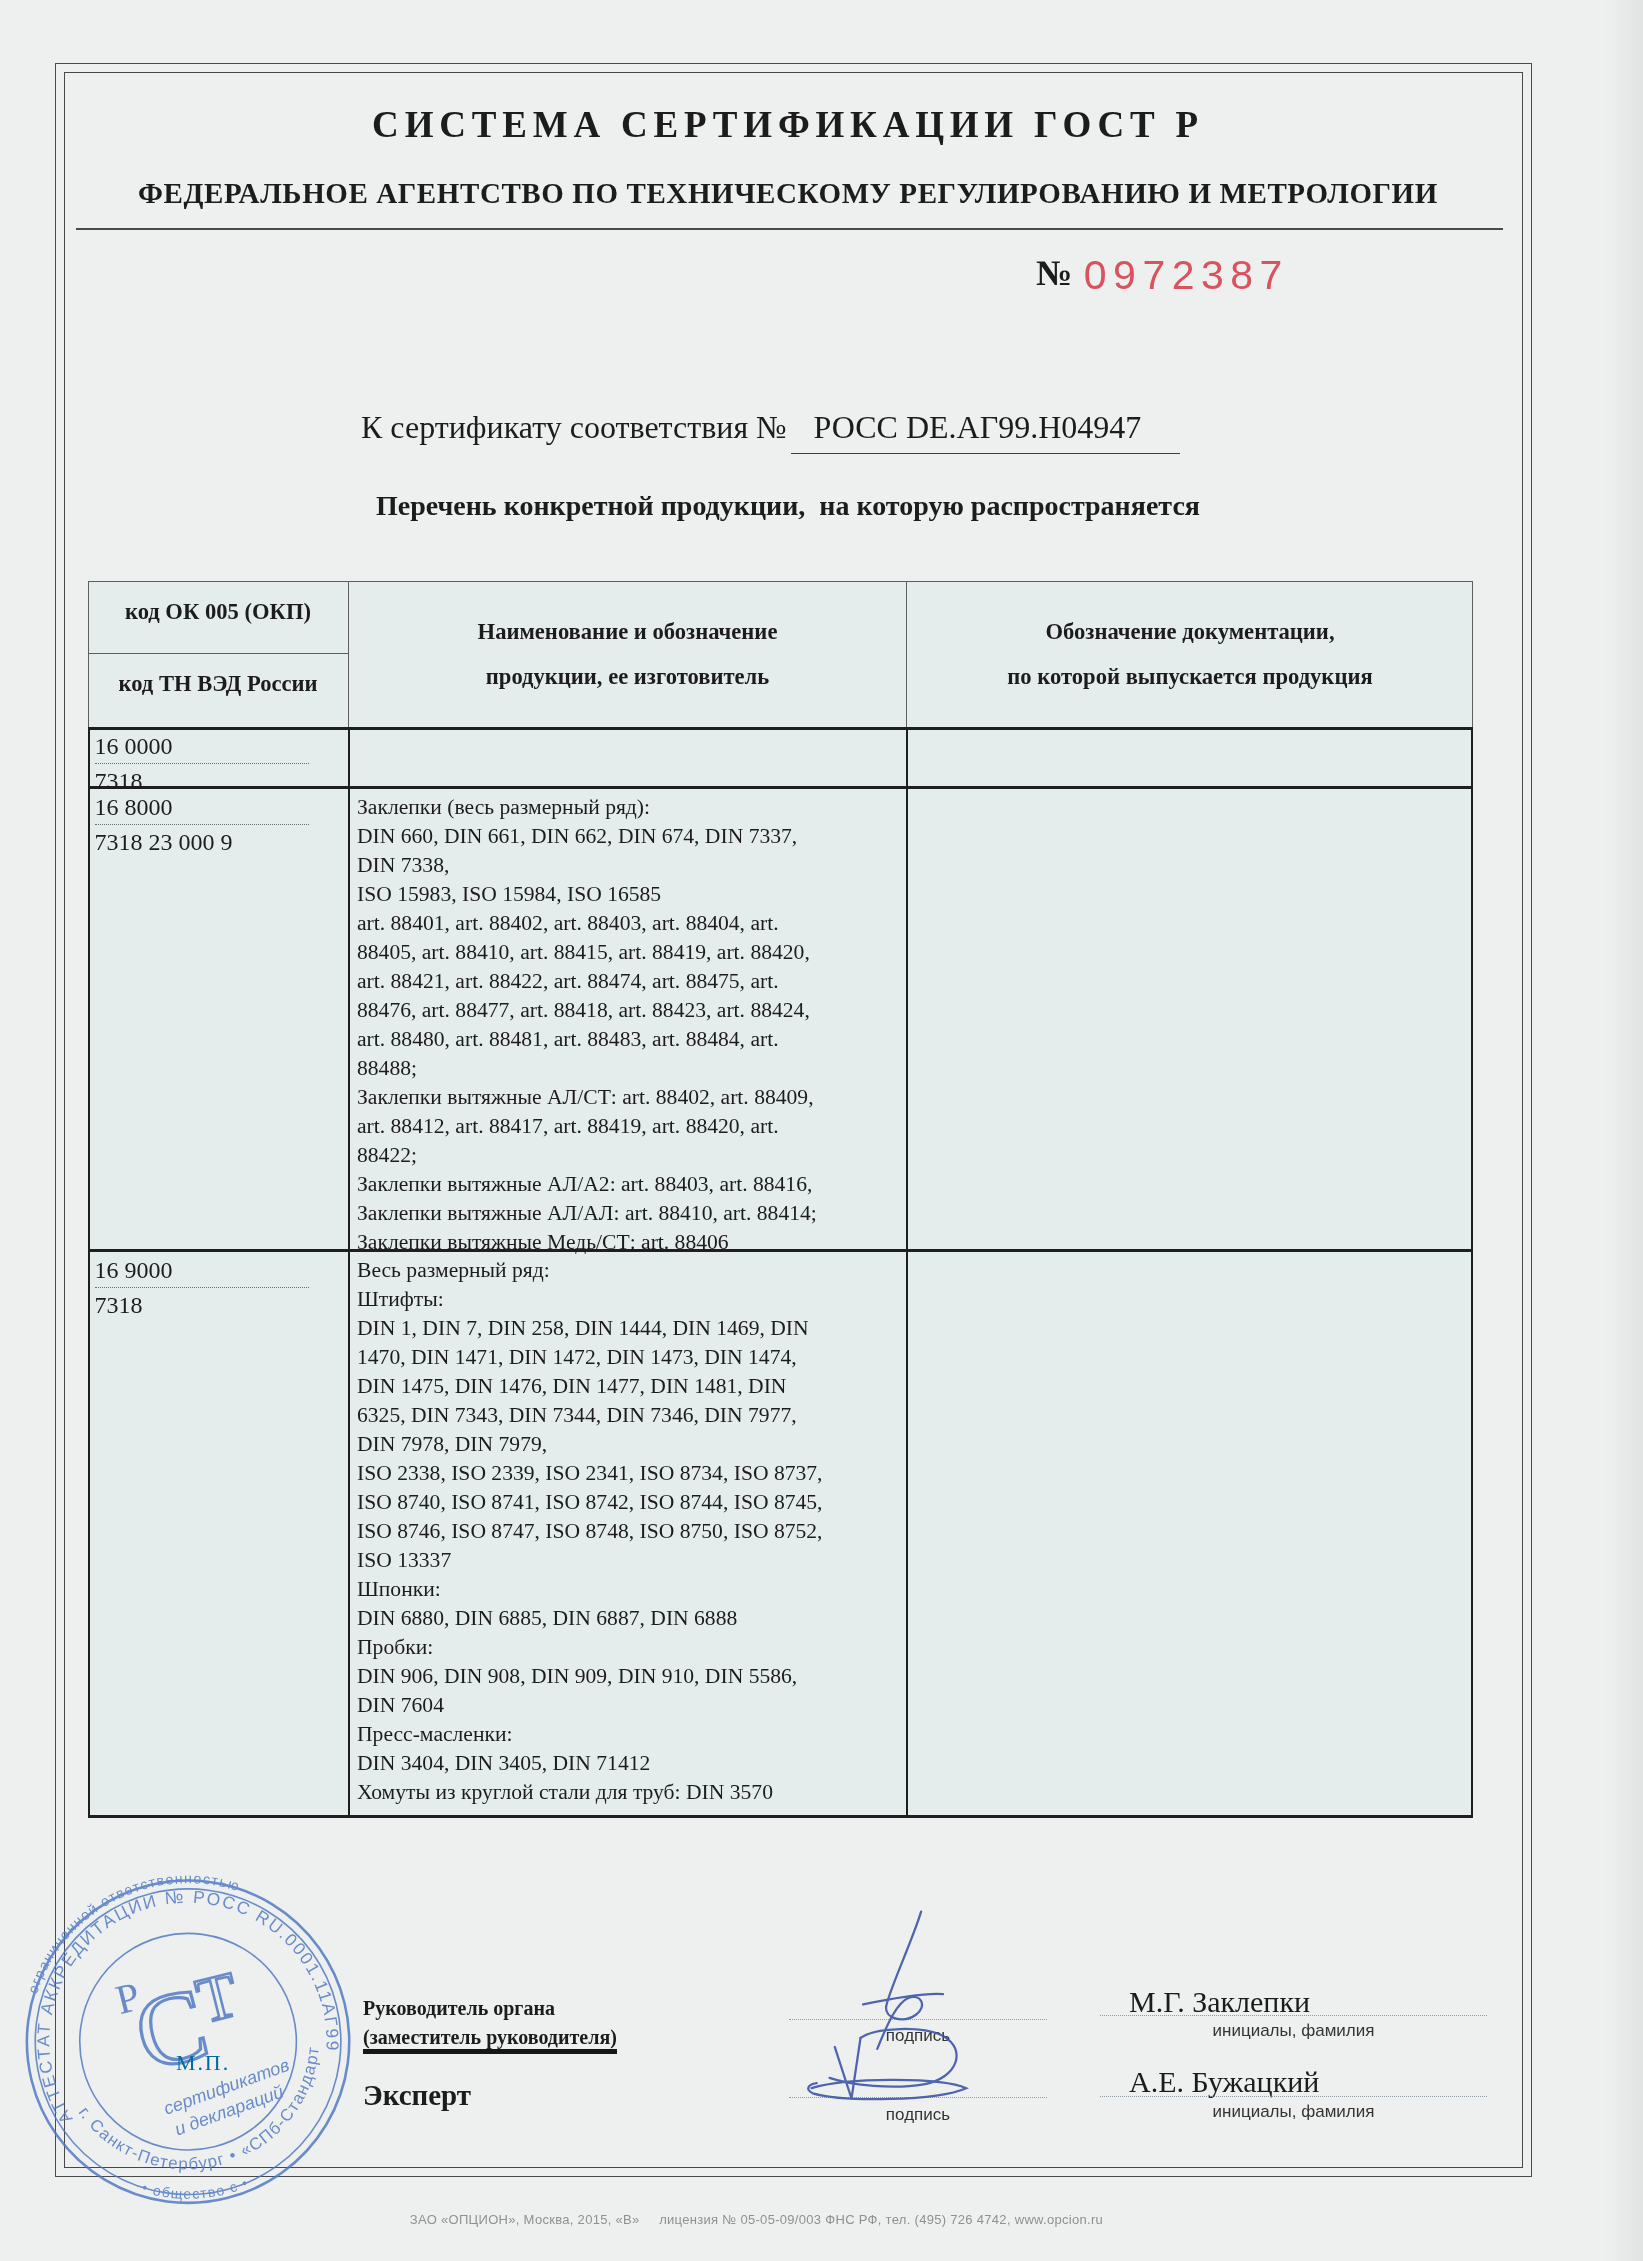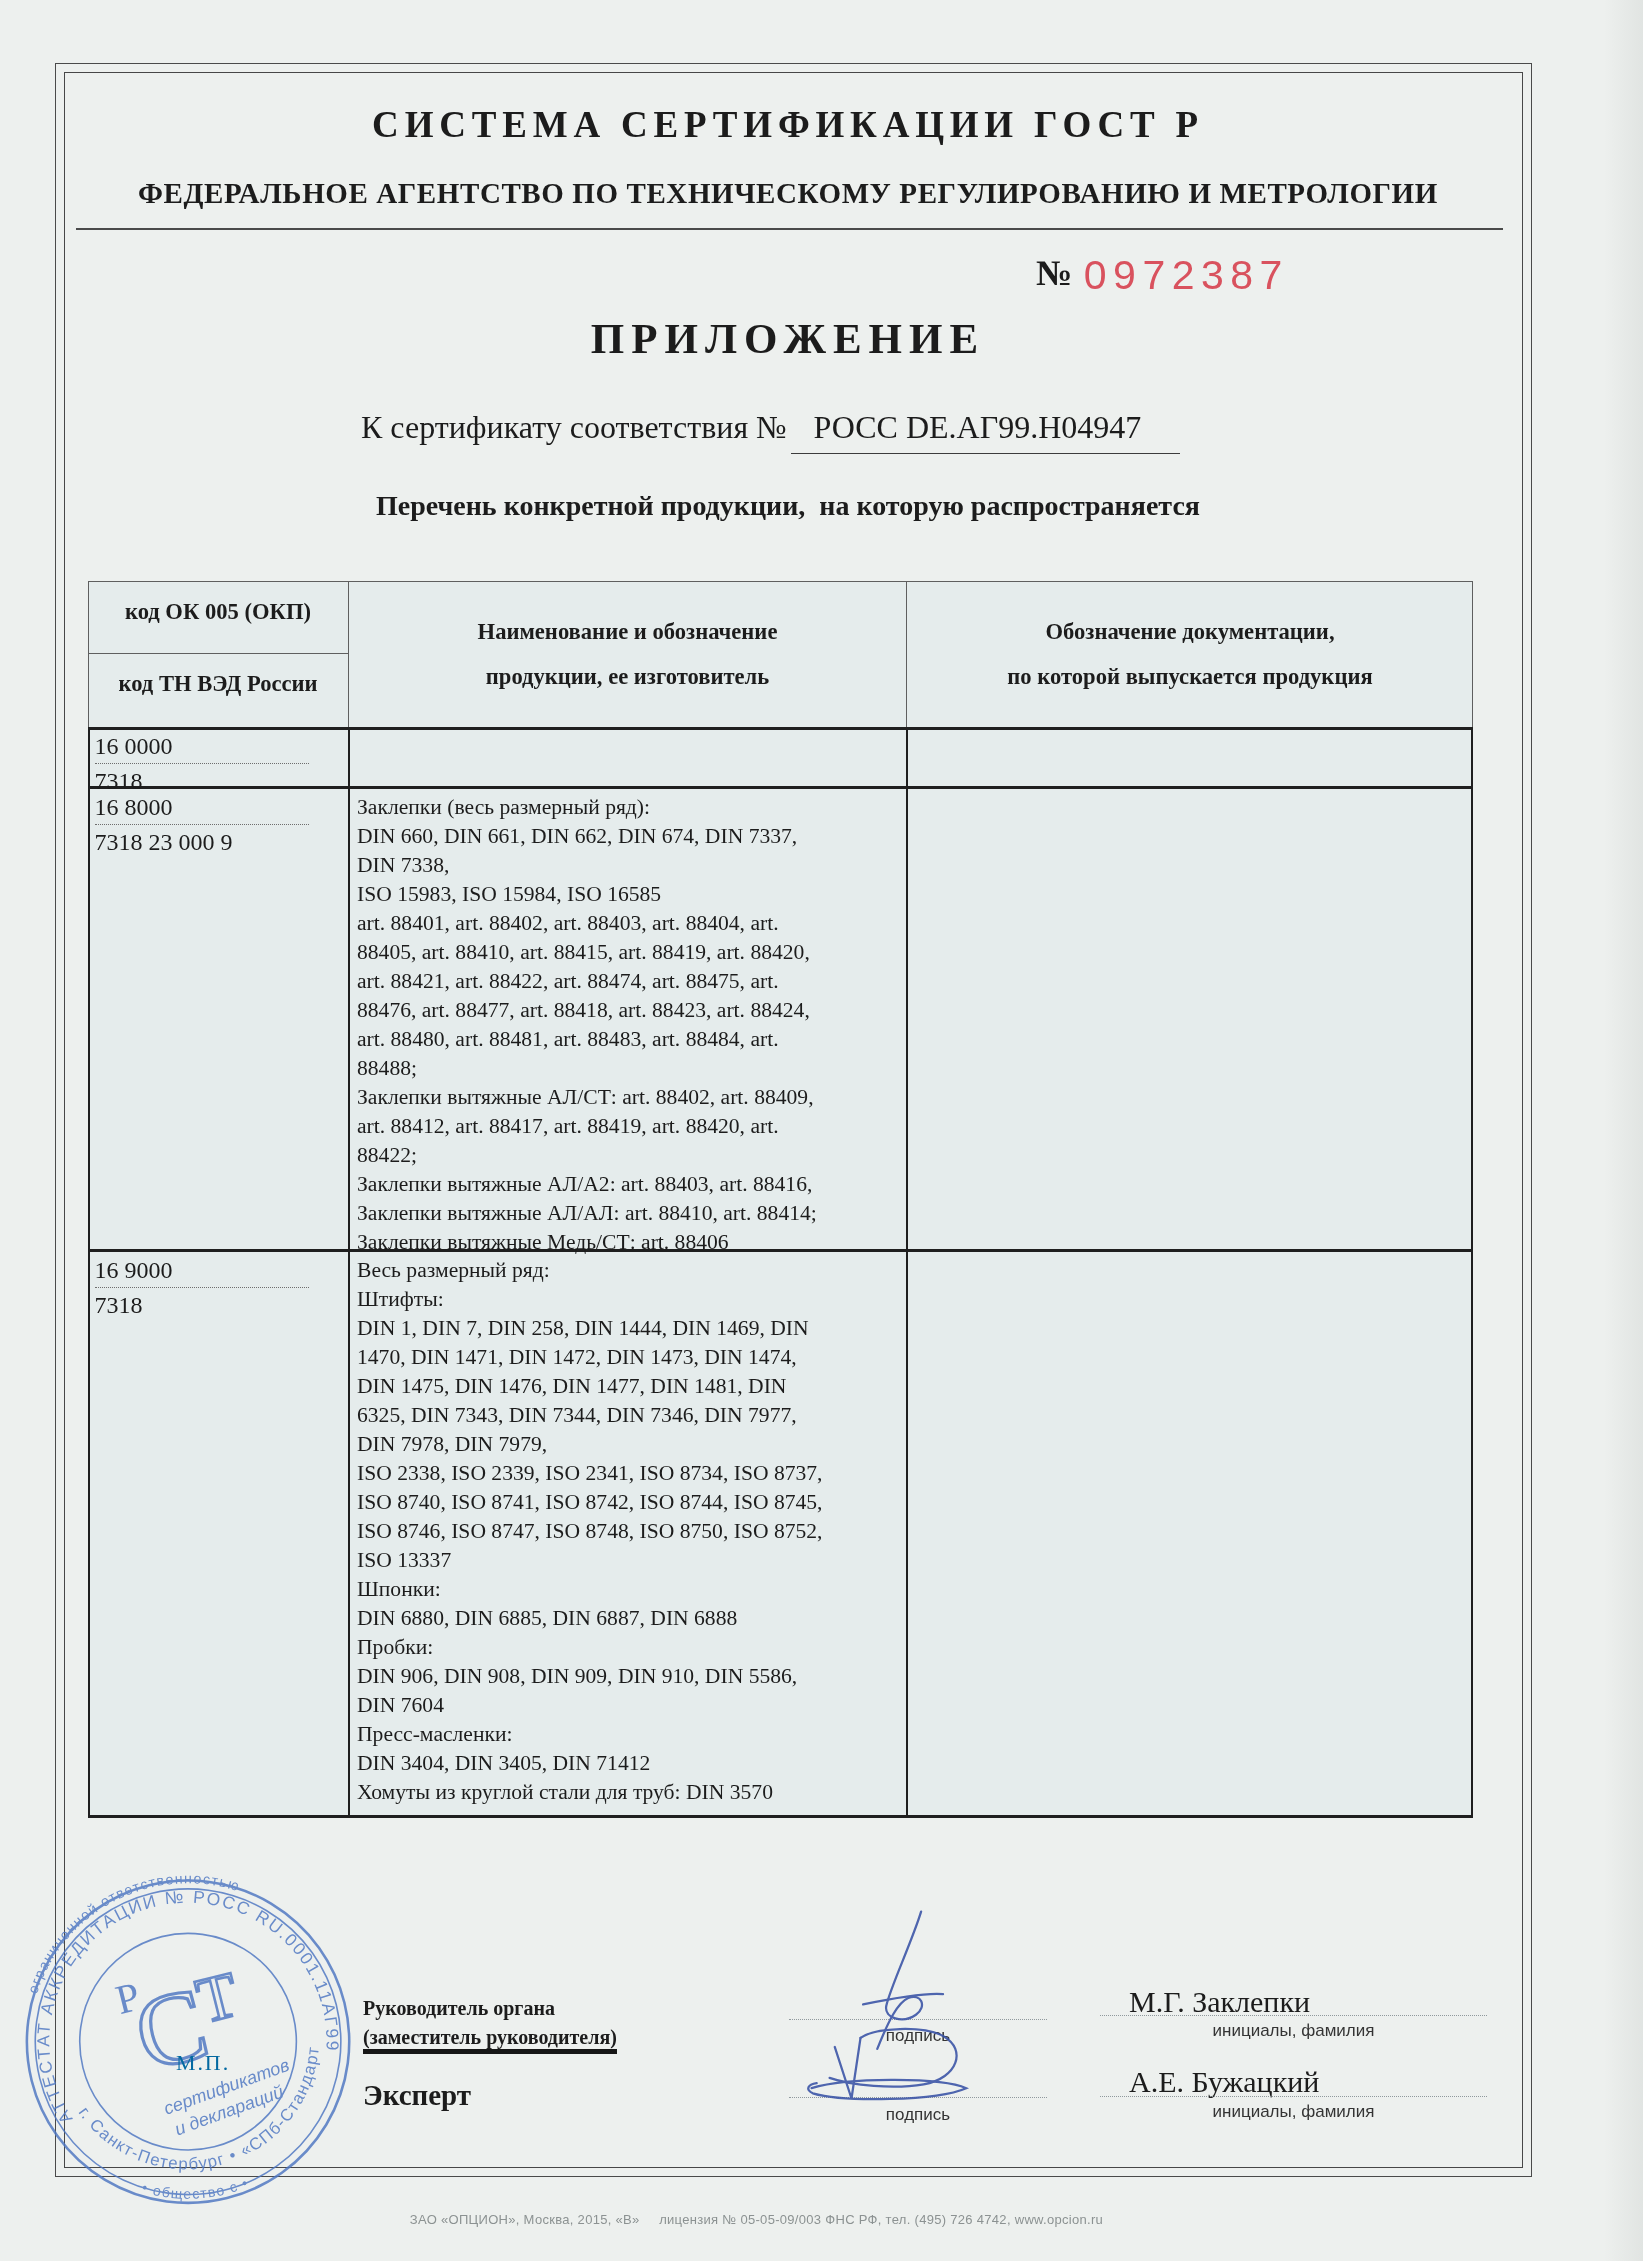--- a/index.html
+++ b/index.html
@@ -52,21 +52,20 @@
   </div>
 
   <div class="abs org1">СИСТЕМА СЕРТИФИКАЦИИ ГОСТ Р</div>
   <div class="abs org2">ФЕДЕРАЛЬНОЕ АГЕНТСТВО ПО ТЕХНИЧЕСКОМУ РЕГУЛИРОВАНИЮ И МЕТРОЛОГИИ</div>
   <div class="abs hline divider"></div>
 
   <div class="abs numwrap">
     <span class="numsign">№</span><span class="numred" style="color:#d9525e">0972387</span>
   </div>
 
-  <div class="abs title">ПРИЛОЖЕНИЕ</div>
 
   <div class="abs certline">
     <span>К сертификату соответствия №</span><span class="certval">РОСС DE.АГ99.Н04947</span>
   </div>
 
   <div class="abs sub1">Перечень конкретной продукции,  на которую распространяется</div>
 
   <div class="abs tbl">
 
     <div class="tl" style="left:0;top:0;width:1385px;height:1.3px;"></div>

